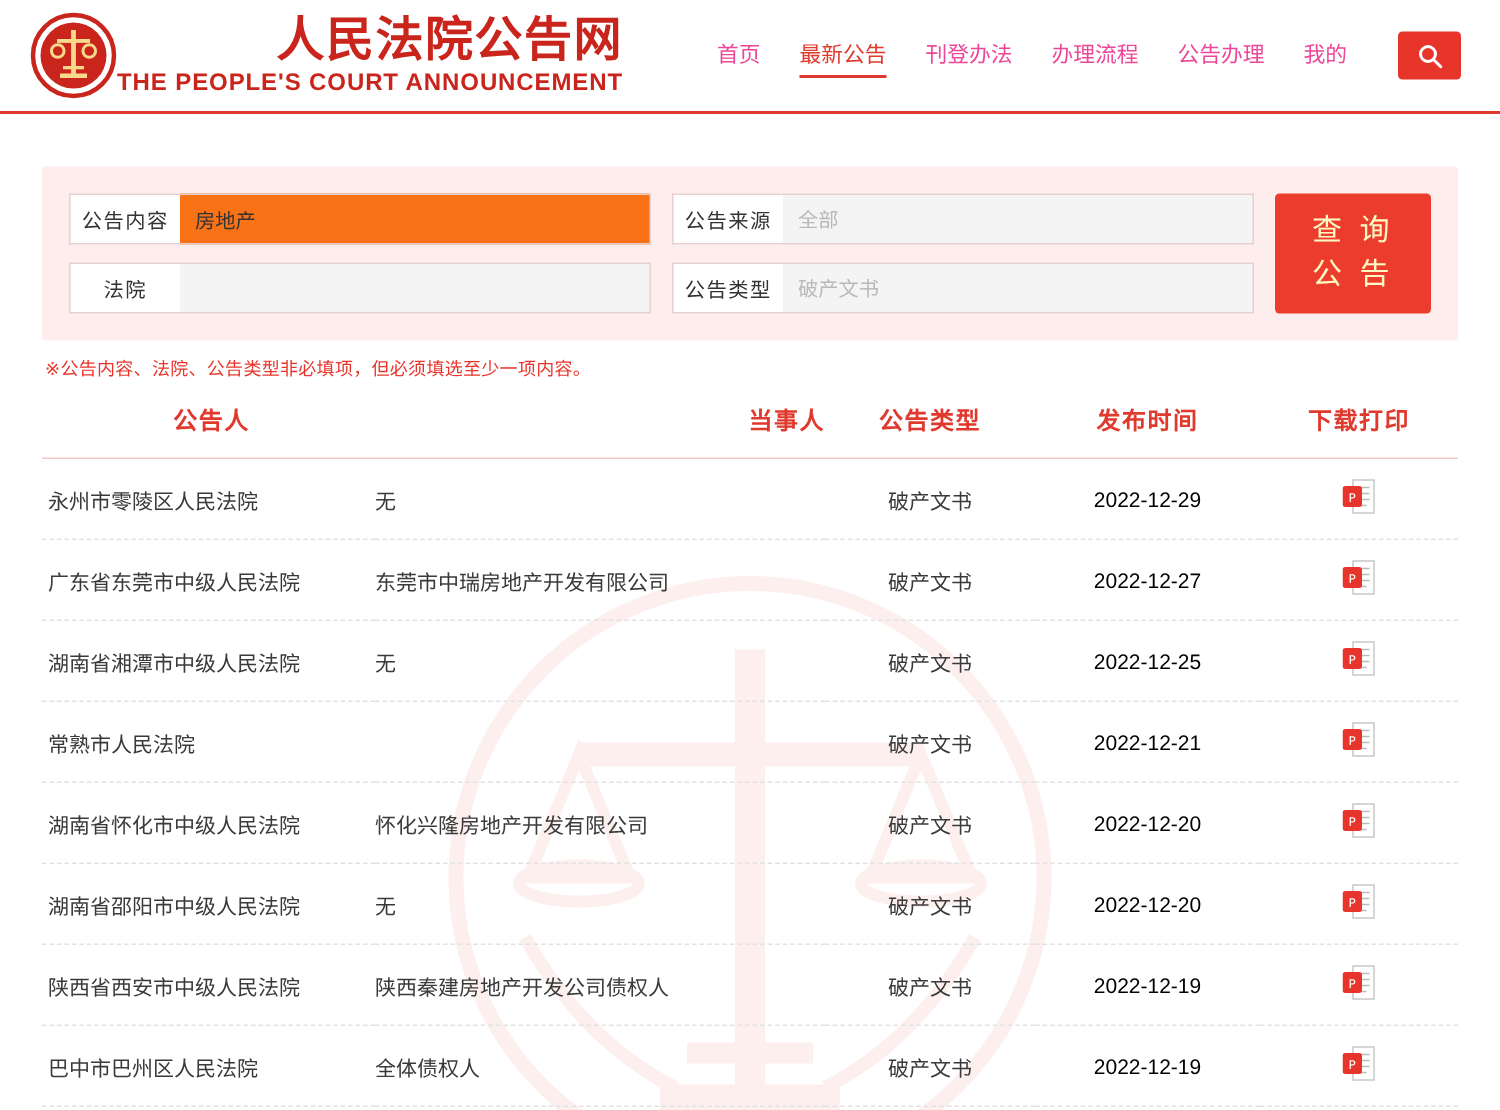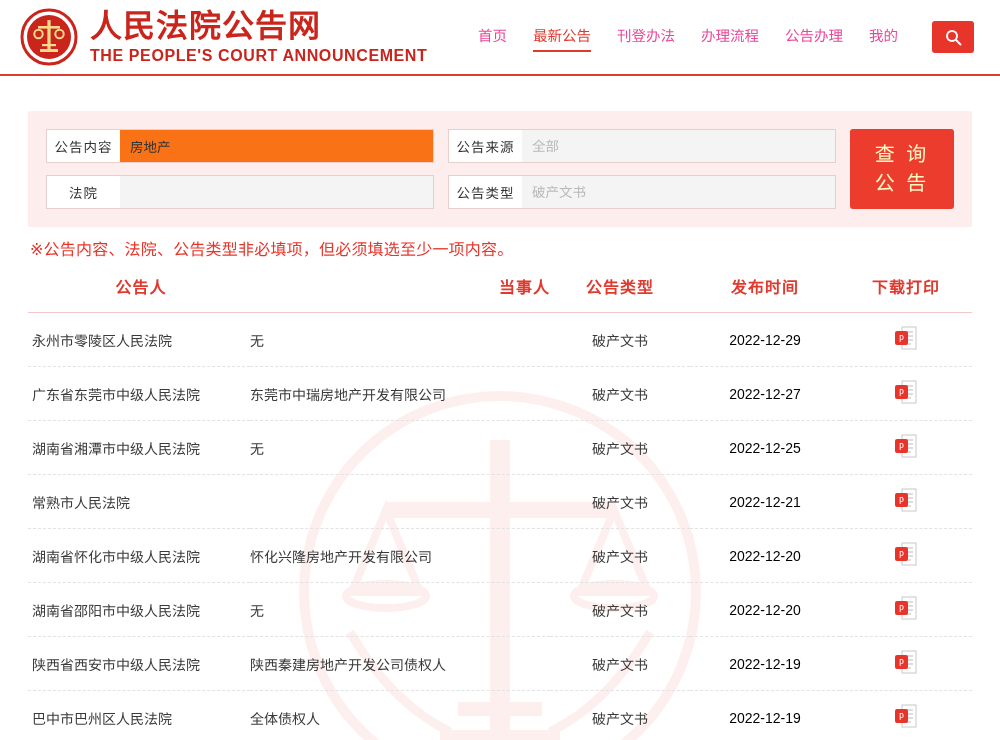--- a/index.html
+++ b/index.html
@@ -20,21 +20,21 @@
     height: 76px;
     border-bottom: 2px solid #e03a2f;
     display: flex;
     align-items: center;
     padding: 0 20px;
     background: #fff;
   }
   .brand {
     display: flex;
     align-items: center;
-    gap: 12px;
+    text-align: right;
   }
   .emblem {
     width: 58px;
     height: 58px;
     position: relative;
     flex: 0 0 auto;
   }
   .emblem svg { display: block; }
   .brand-text { line-height: 1; }
   .brand-title {
@@ -150,21 +150,21 @@
     align-items: center;
     justify-content: center;
     font-size: 20px;
     letter-spacing: 3px;
     line-height: 1.45;
     cursor: pointer;
     font-weight: 500;
   }
   .hint {
     color: #e8352b;
-    font-size: 16px;
+    font-size: 12px;
     padding: 9px 2px 0 2px;
     letter-spacing: 0.2px;
   }
 
   
   .table-wrap {
     position: relative;
     padding: 0 28px;
     margin-top: 2px;
   }

